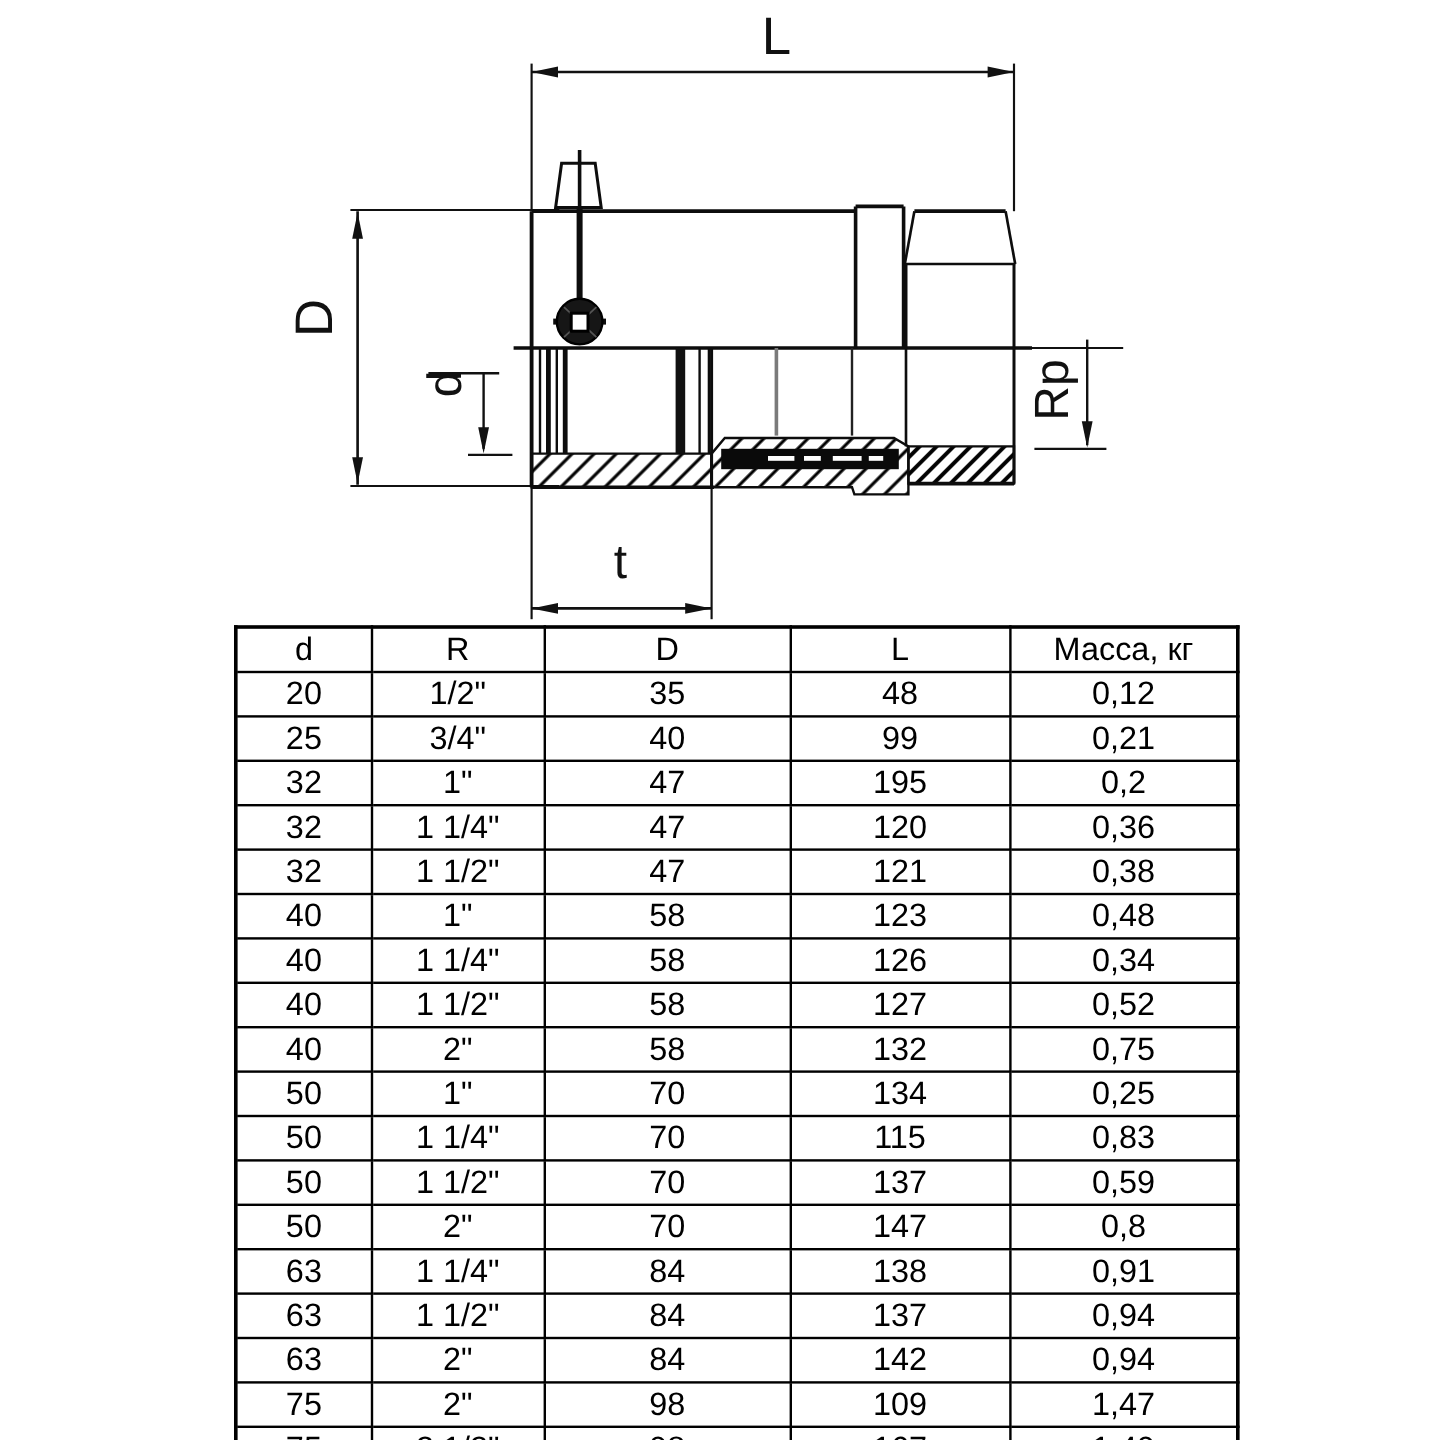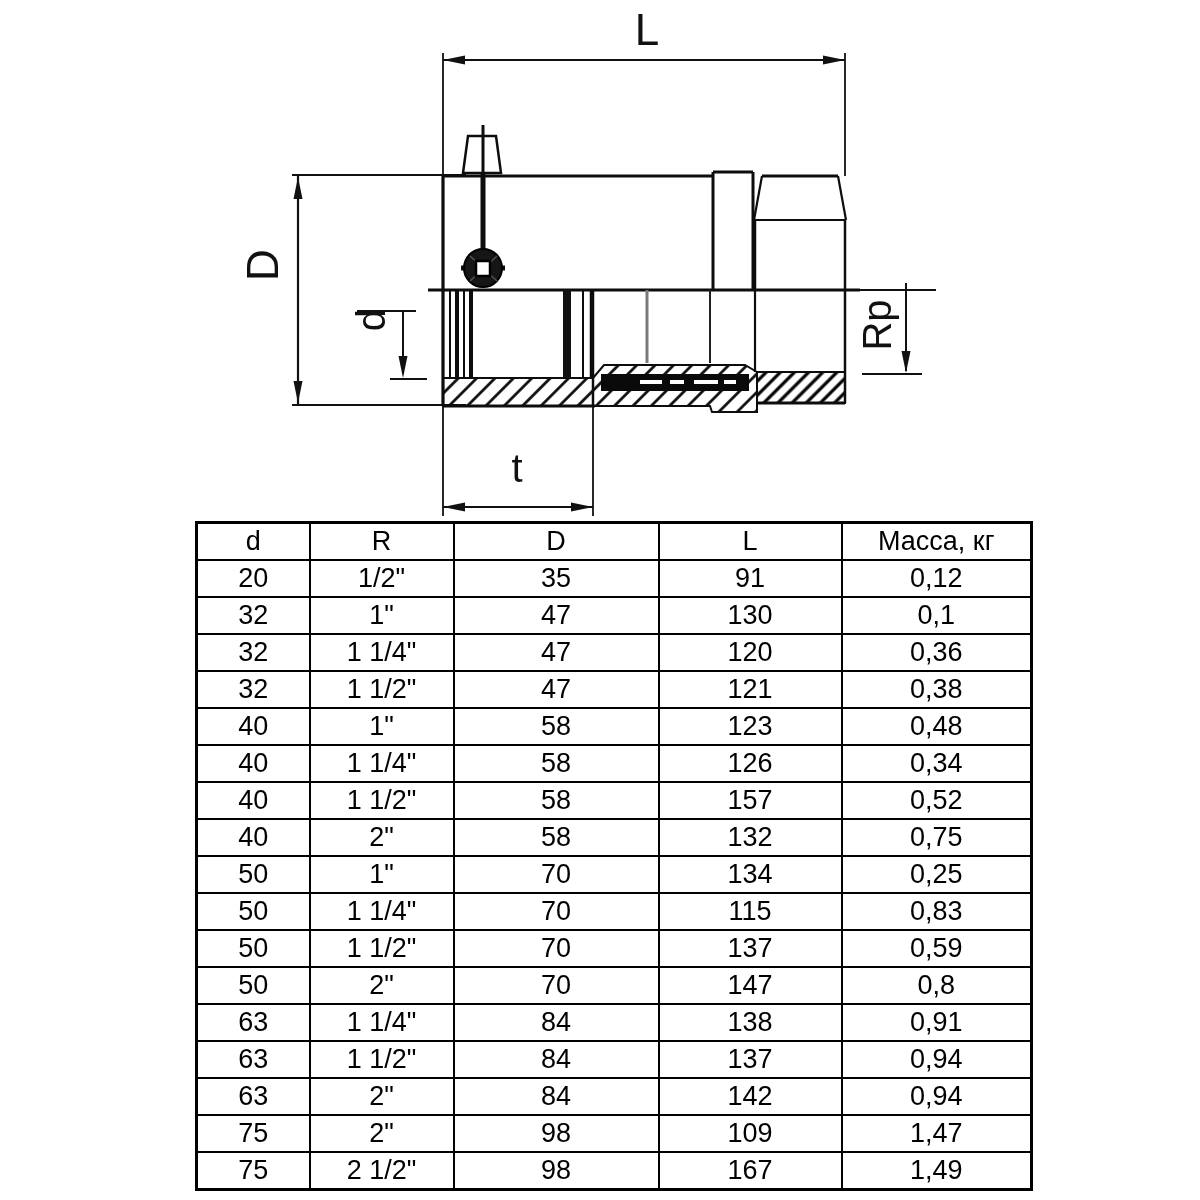--- a/index.html
+++ b/index.html
@@ -156,29 +156,36 @@
           <th>D</th>
           <th>L</th>
           <th>Масса, кг</th>
         </tr>
     </thead>
     <tbody>
         <tr>
           <td>20</td>
           <td>1/2"</td>
           <td>35</td>
-          <td>91</td>
+          <td>48</td>
           <td>0,12</td>
+        </tr>
+        <tr>
+          <td>25</td>
+          <td>3/4"</td>
+          <td>40</td>
+          <td>99</td>
+          <td>0,21</td>
         </tr>
         <tr>
           <td>32</td>
           <td>1"</td>
           <td>47</td>
-          <td>130</td>
-          <td>0,1</td>
+          <td>195</td>
+          <td>0,2</td>
         </tr>
         <tr>
           <td>32</td>
           <td>1 1/4"</td>
           <td>47</td>
           <td>120</td>
           <td>0,36</td>
         </tr>
         <tr>
           <td>32</td>
@@ -198,21 +205,21 @@
           <td>40</td>
           <td>1 1/4"</td>
           <td>58</td>
           <td>126</td>
           <td>0,34</td>
         </tr>
         <tr>
           <td>40</td>
           <td>1 1/2"</td>
           <td>58</td>
-          <td>157</td>
+          <td>127</td>
           <td>0,52</td>
         </tr>
         <tr>
           <td>40</td>
           <td>2"</td>
           <td>58</td>
           <td>132</td>
           <td>0,75</td>
         </tr>
         <tr>

